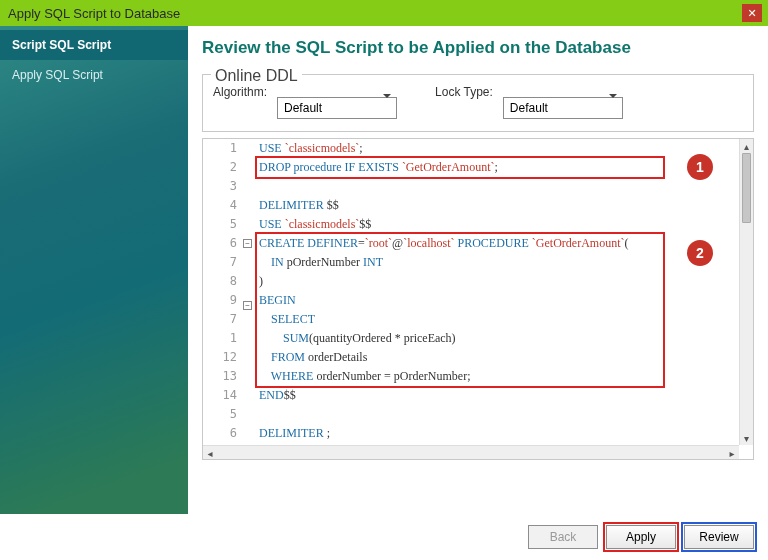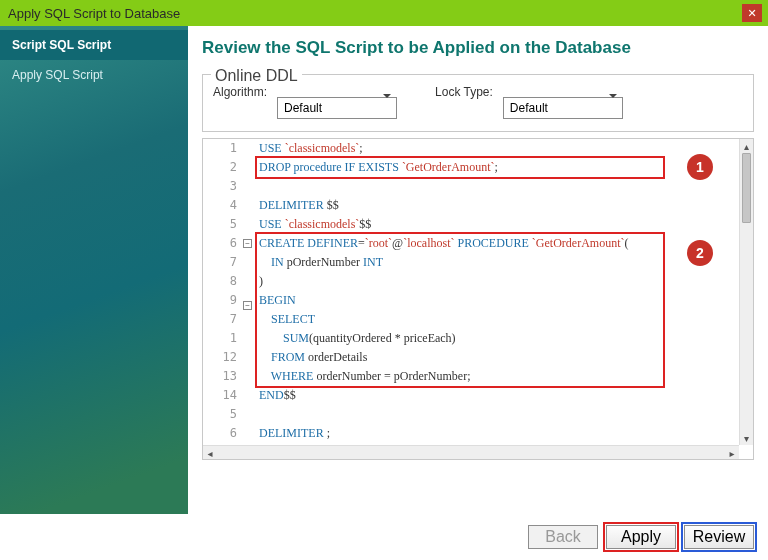--- a/index.html
+++ b/index.html
@@ -34,21 +34,21 @@
   .vscroll { position: absolute; right: 0; top: 0; bottom: 14px; width: 14px; background: #efefef; border-left: 1px solid #ddd; }
   .vscroll .varrow { height: 14px; display:flex; align-items:center; justify-content:center; font-size:10px; color:#555; }
   .vscroll .vthumb { position:absolute; left:2px; right:2px; top:14px; height:70px; background:#c6c6c6; border:1px solid #aaa; border-radius:1px; }
   .hscroll { position:absolute; left:0; right:14px; bottom:0; height:14px; background:#efefef; border-top:1px solid #ddd; }
   .hscroll .harrow { width:14px; height:14px; display:inline-flex; align-items:center; justify-content:center; font-size:10px; color:#555; position:absolute; top:0; }
   .hscroll .harrow.left { left:0; }
   .hscroll .harrow.right { right:0; }
   .annot { position: absolute; border: 2px solid #d22; pointer-events: none; }
   .annot-badge { position: absolute; width: 26px; height: 26px; border-radius: 50%; background: #c73229; color: #fff; font-weight: 700; font-size: 14px; display:flex; align-items:center; justify-content:center; pointer-events:none; }
   .footer { height: 46px; display: flex; align-items: center; justify-content: flex-end; gap: 8px; padding: 0 14px; }
-  .btn { height: 24px; min-width: 70px; border: 1px solid #8d8d8d; background: linear-gradient(#fdfdfd,#e9e9e9); font-size: 16px; cursor: pointer; }
+  .btn { height: 24px; min-width: 70px; border: 1px solid #8d8d8d; background: linear-gradient(#fdfdfd,#e9e9e9); font-size: 12px; cursor: pointer; }
   .btn[disabled] { color: #999; background: #f1f1f1; cursor: default; }
   .btn-highlight-red { outline: 2px solid #d22; outline-offset: 1px; }
   .btn-highlight-blue { outline: 2px solid #2a5bd7; outline-offset: 1px; }
 </style>
 </head>
 <body>
 <div class="window">
 
   <div class="titlebar">
     <span class="title">Apply SQL Script to Database</span>

